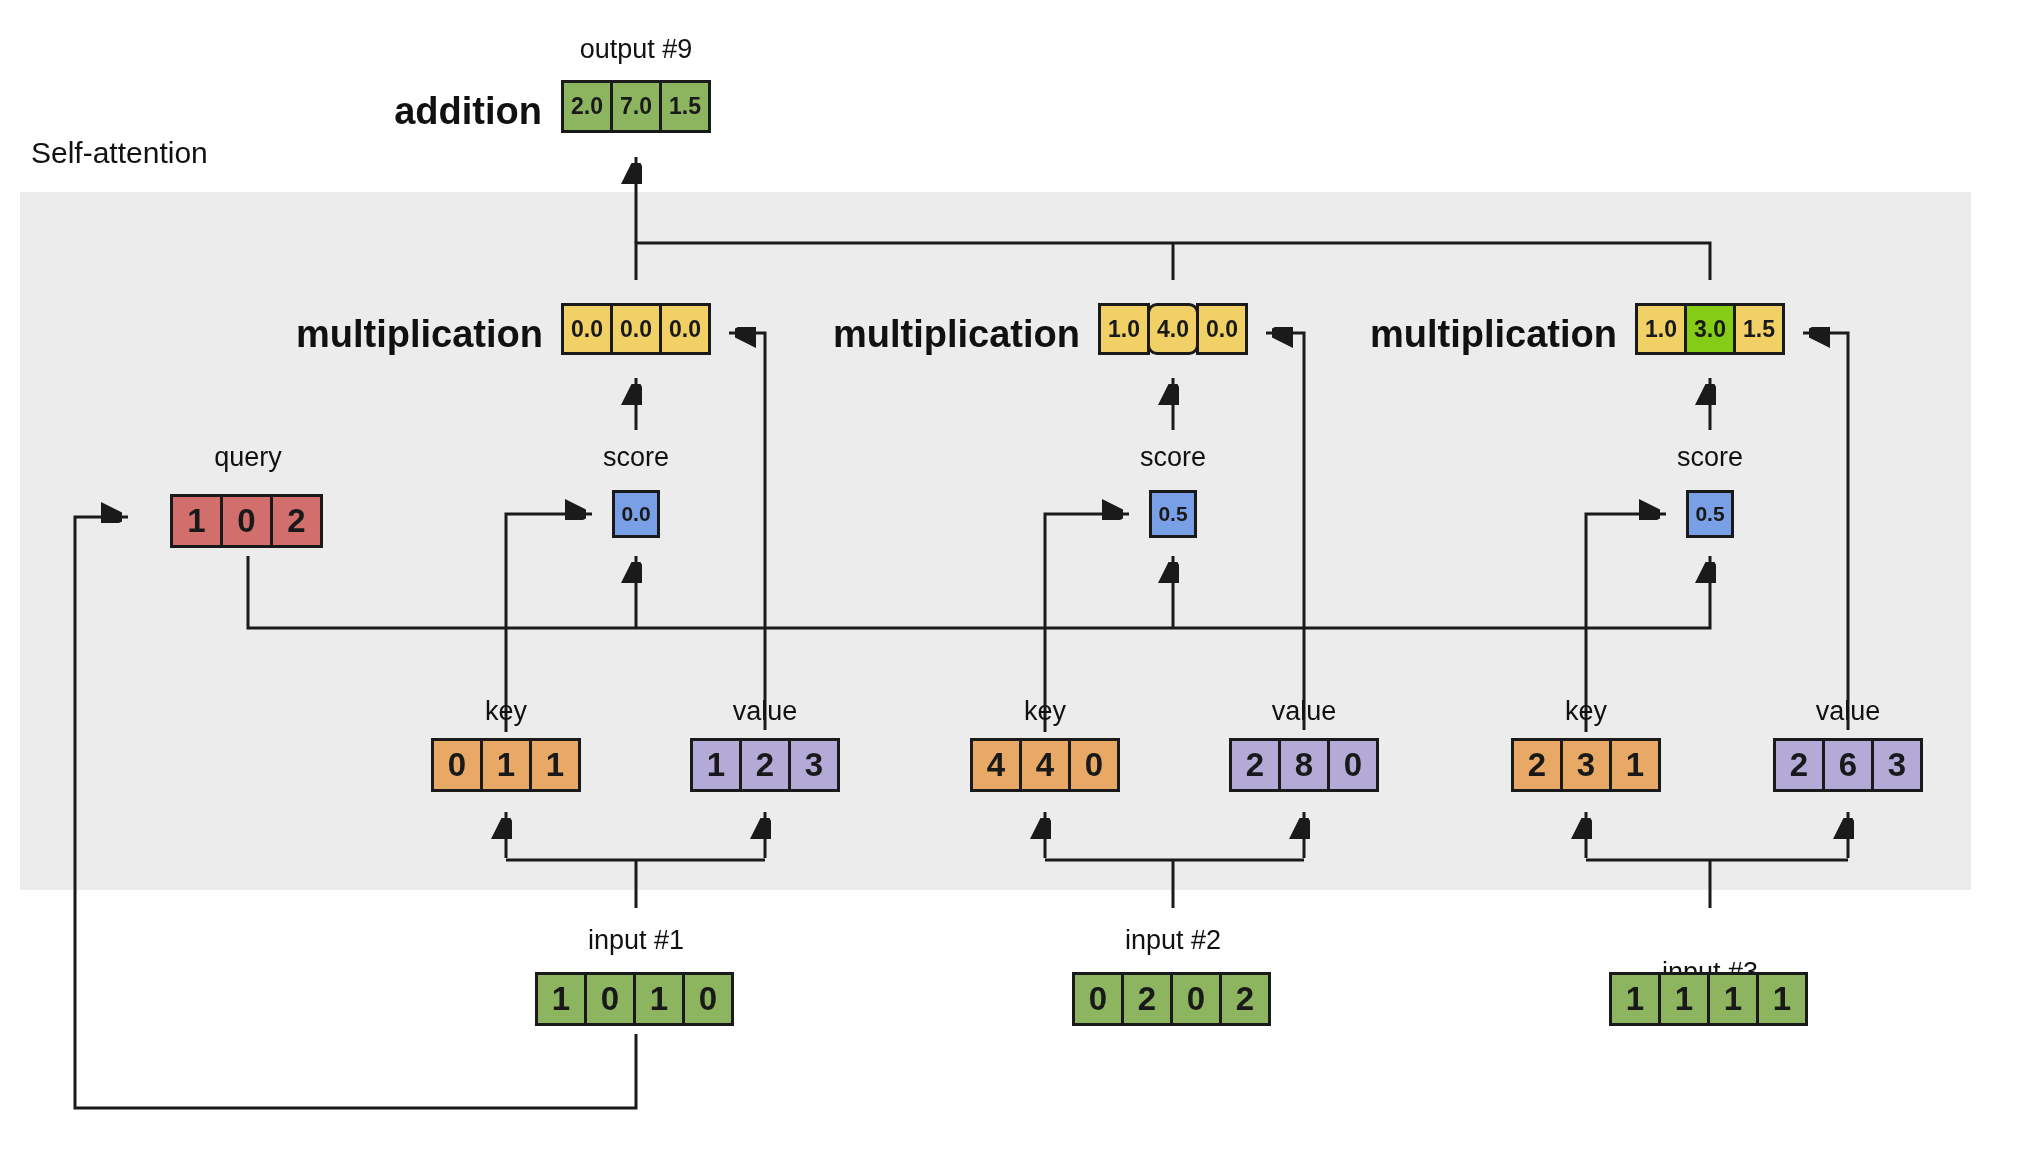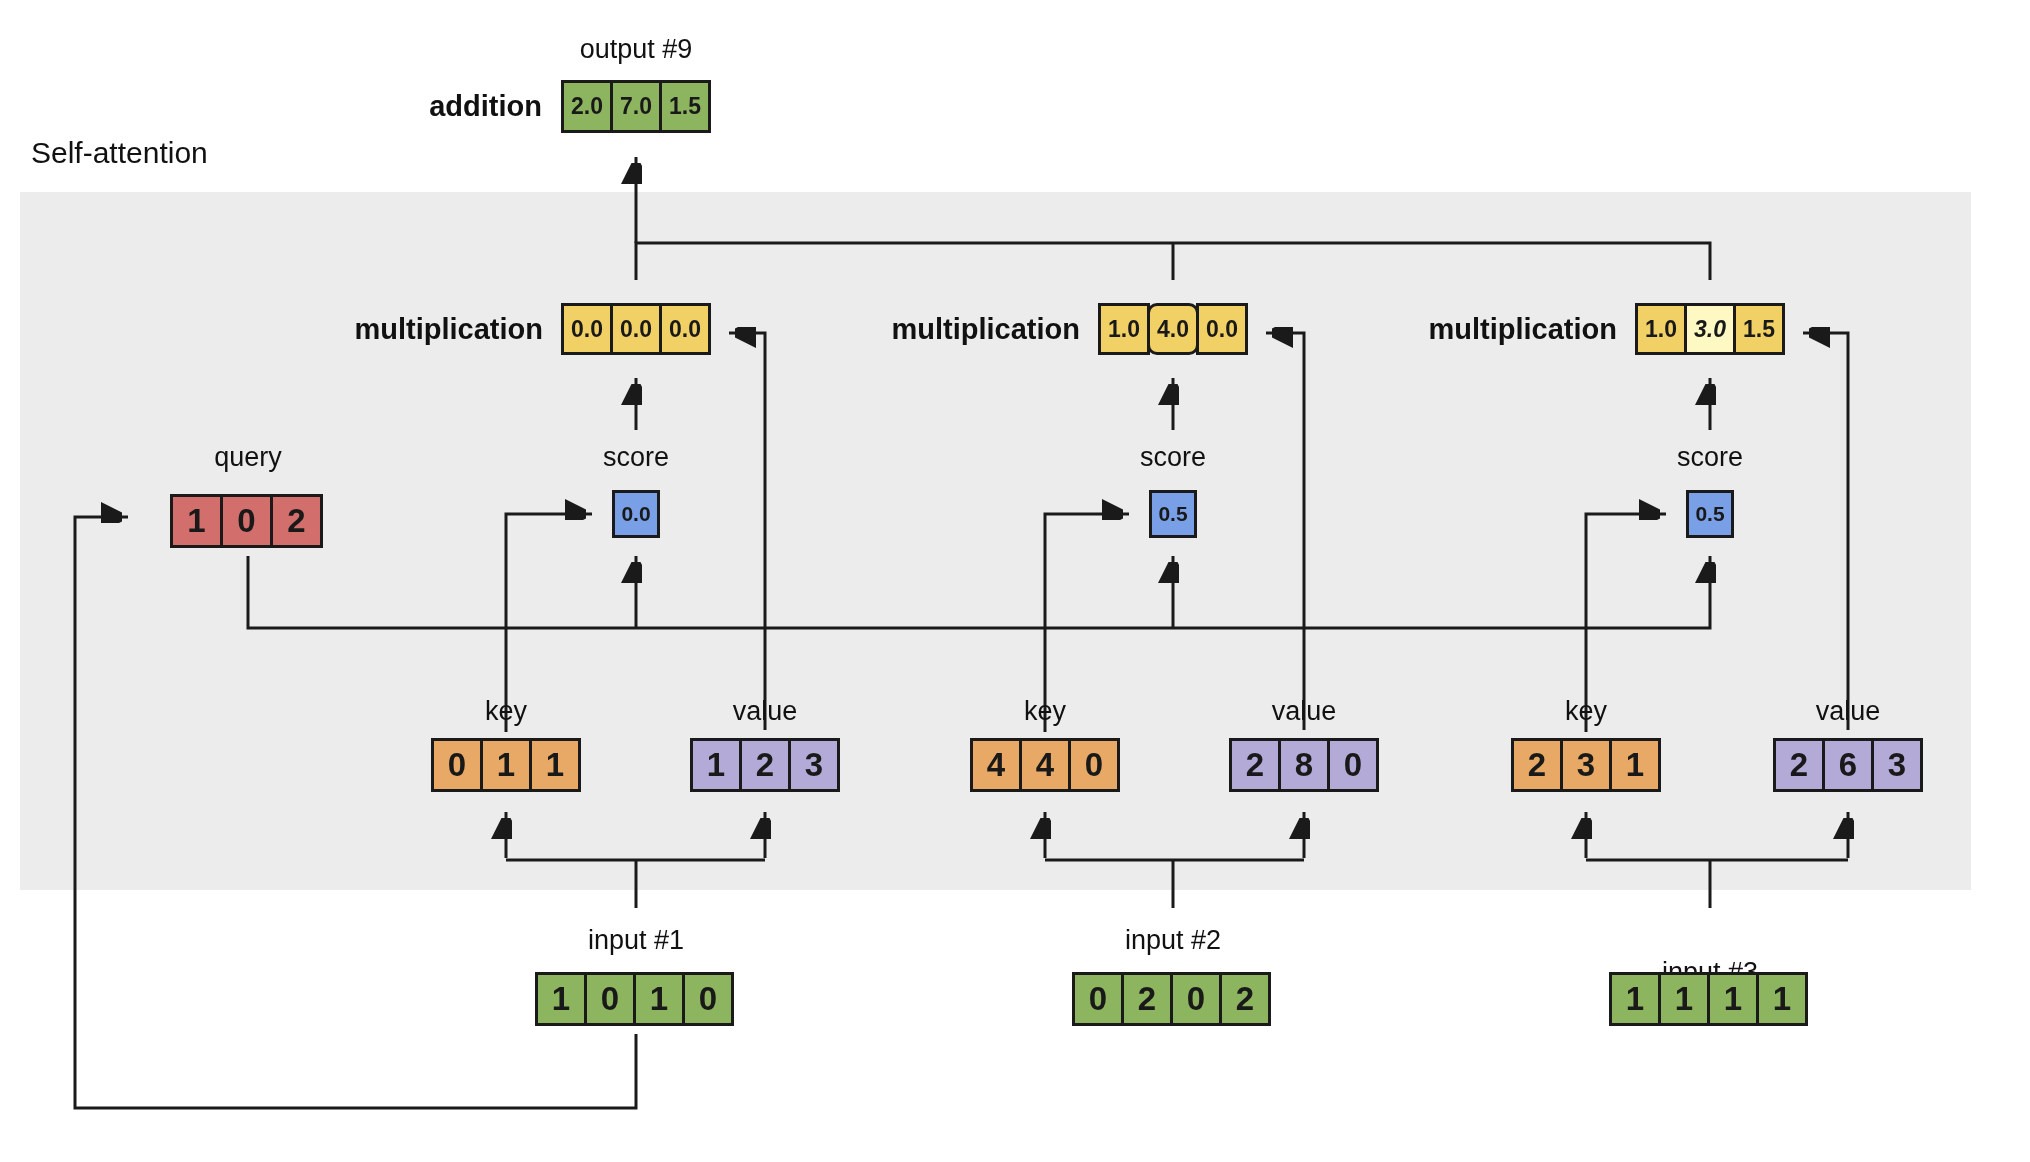--- a/index.html
+++ b/index.html
@@ -14,21 +14,21 @@
   .vec.addition .cell{width:52px;height:53px;font-size:23px;}
   .vec.mult     .cell{width:52px;height:52px;font-size:23px;}
   .vec.score    .cell{width:48px;height:48px;font-size:21px;}
   .vec.query    .cell{width:53px;height:54px;font-size:33px;}
   .vec.key      .cell{width:52px;height:54px;font-size:33px;}
   .vec.value    .cell{width:52px;height:54px;font-size:33px;}
   .vec.input    .cell{width:52px;height:54px;font-size:33px;}
   .lbl{position:absolute;z-index:2;font-size:27px;color:#111;white-space:nowrap;}
   .lbl.center{text-align:center;}
   .lbl.right{text-align:right;}
-  .lbl.bold{font-weight:bold;font-size:29px;}
+  .lbl.bold{font-weight:bold;font-size:38px;}
 </style>
 </head>
 <body>
 
 <div id="canvas">
 
   <div id="panel" style="left: 20px; top: 192px; width: 1951px; height: 698px; background-color: rgb(236, 236, 236);"></div>
 
   <svg id="wires" width="2030" height="1162" viewBox="0 0 2030 1162">
     <defs>
@@ -90,21 +90,21 @@
     </div>
   <div class="lbl right bold" style="left:760px;top:313px;width:320px;">multiplication</div>
   <div class="vec mult" style="left:1098px;top:303px;">
       <span class="cell" style="background-color: rgb(241, 208, 101);">1.0</span>
       <span class="cell" style="background-color: rgb(241, 208, 101); border-radius: 10px;">4.0</span>
       <span class="cell" style="background-color: rgb(241, 208, 101);">0.0</span>
     </div>
   <div class="lbl right bold" style="left:1297px;top:313px;width:320px;">multiplication</div>
   <div class="vec mult" style="left:1635px;top:303px;">
       <span class="cell" style="background-color: rgb(241, 208, 101);">1.0</span>
-      <span class="cell" style="background-color: #fef9c3; font-style: italic;">3.0</span>
+      <span class="cell" style="background-color: #84cc16;">3.0</span>
       <span class="cell" style="background-color: rgb(241, 208, 101);">1.5</span>
     </div>
 
   <div class="lbl center" style="left:98px;top:442px;width:300px;">query</div>
   <div class="vec query" style="left:170px;top:494px;">
       <span class="cell" style="background-color: rgb(210, 111, 108);">1</span>
       <span class="cell" style="background-color: rgb(210, 111, 108);">0</span>
       <span class="cell" style="background-color: rgb(210, 111, 108);">2</span>
     </div>
 

